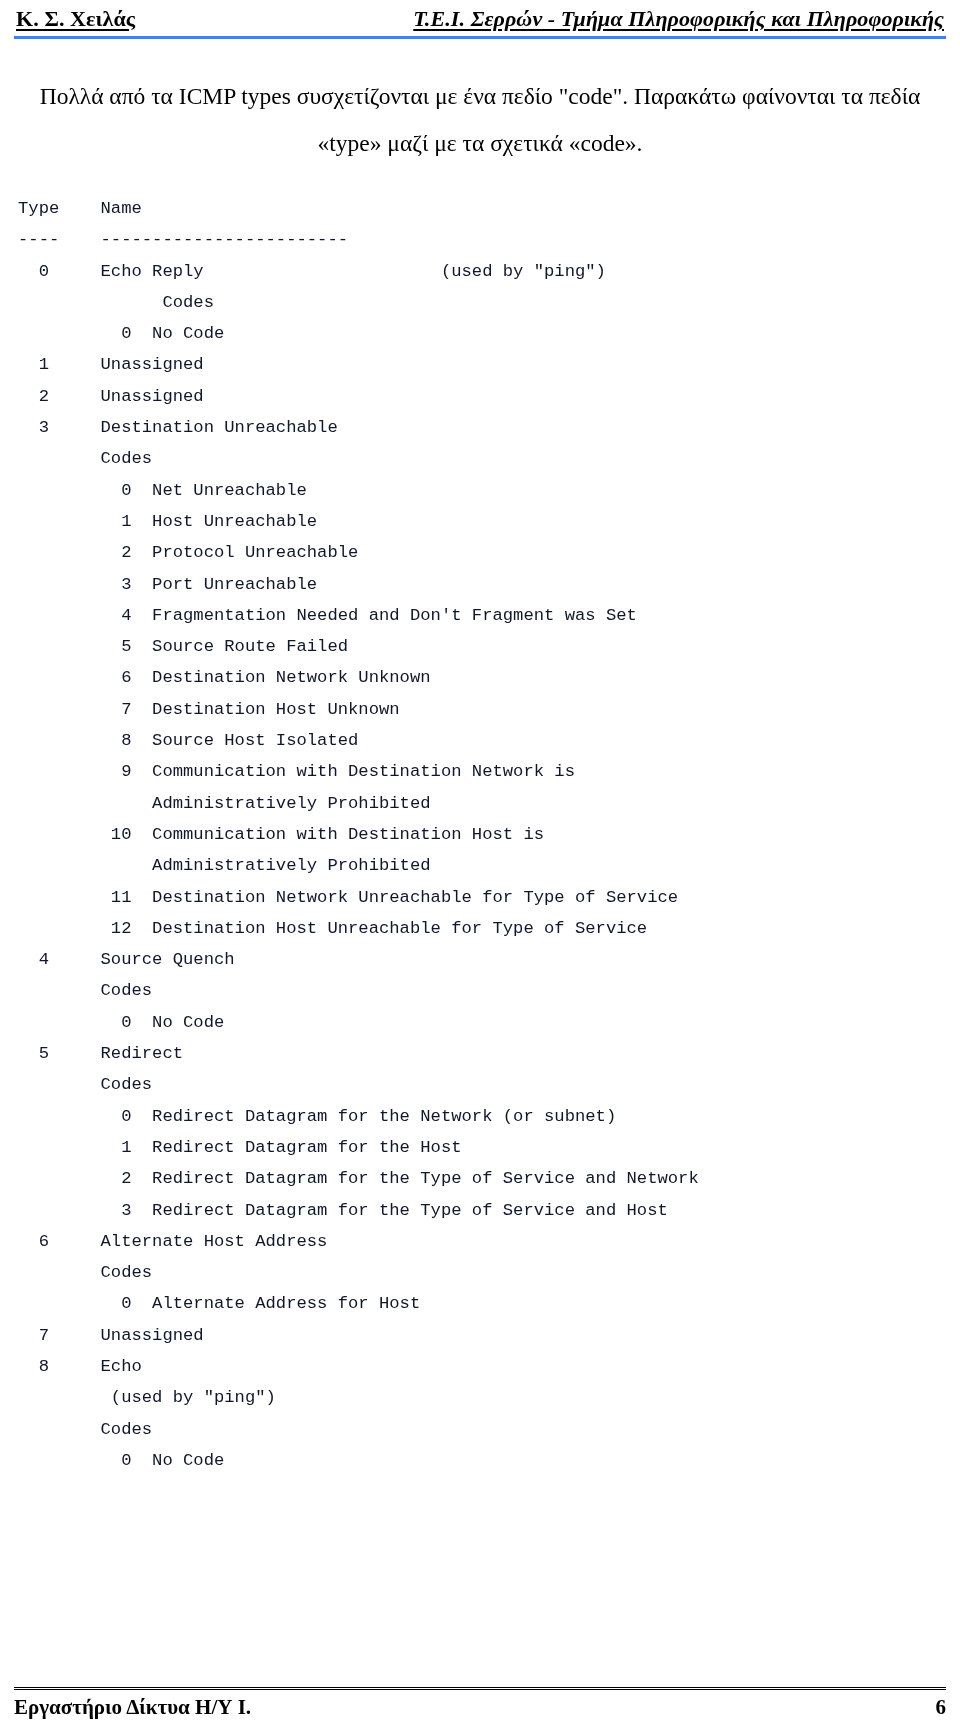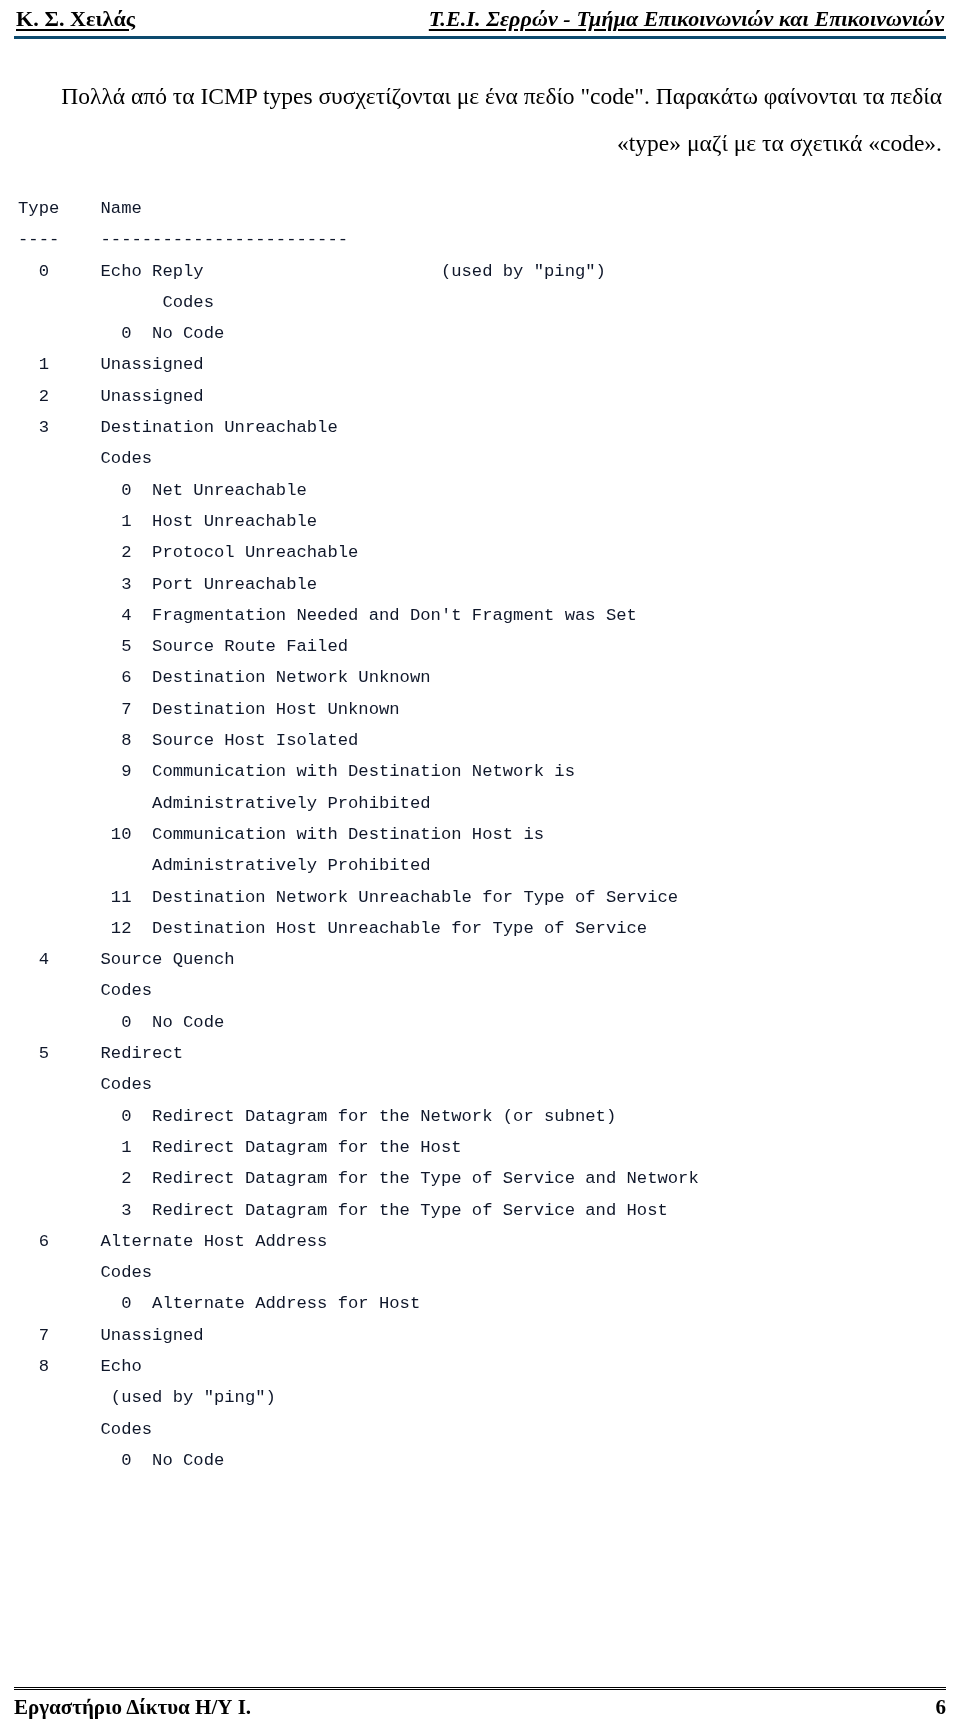--- a/index.html
+++ b/index.html
@@ -26,39 +26,39 @@
   
   .page-header {
     display: flex;
     justify-content: space-between;
     align-items: flex-end;
     font-family: "Liberation Serif", serif;
     font-size: 22px;
     font-weight: 700;
     letter-spacing: .1px;
     padding: 6px 2px 4px 2px;
-    border-bottom: 3px solid #0c4a6e;
+    border-bottom: 3px solid #3b82f6;
     white-space: nowrap;
   }
   .page-header .hdr-left {
     text-decoration: underline;
     text-underline-offset: 3px;
   }
   .page-header .hdr-right {
     text-decoration: underline;
     text-underline-offset: 3px;
     font-style: italic;
   }
 
   
   .intro {
     margin: 34px 4px 0 4px;
     font-size: 23.5px;
     line-height: 47px;
-    text-align: right;
+    text-align: center;
   }
 
   
   .listing {
     margin: 26px 0 0 0;
     padding: 0 0 0 4px;
     font-family: "Liberation Mono", "DejaVu Sans Mono", monospace;
     font-size: 17.2px;
     line-height: 31.3px;
     white-space: pre;
@@ -90,21 +90,21 @@
     font-weight: 700;
   }
 </style>
 </head>
 <body>
 
 <div class="page">
 
   <div class="page-header">
     <span class="hdr-left">Κ. Σ. Χειλάς</span>
-    <span class="hdr-right">Τ.Ε.Ι. Σερρών - Τμήμα Επικοινωνιών και Επικοινωνιών</span>
+    <span class="hdr-right">Τ.Ε.Ι. Σερρών - Τμήμα Πληροφορικής και Πληροφορικής</span>
   </div>
 
   <p class="intro">Πολλά από τα ICMP types συσχετίζονται με ένα πεδίο "code". Παρακάτω φαίνονται τα πεδία «type» μαζί με τα σχετικά «code».</p>
 
   <div class="listing"><span class="ln">Type    Name</span><span class="ln">----    ------------------------</span><span class="ln">  0     Echo Reply                       (used by "ping")</span><span class="ln">              Codes</span><span class="ln">          0  No Code</span><span class="ln">  1     Unassigned</span><span class="ln">  2     Unassigned</span><span class="ln">  3     Destination Unreachable</span><span class="ln">        Codes</span><span class="ln">          0  Net Unreachable</span><span class="ln">          1  Host Unreachable</span><span class="ln">          2  Protocol Unreachable</span><span class="ln">          3  Port Unreachable</span><span class="ln">          4  Fragmentation Needed and Don't Fragment was Set</span><span class="ln">          5  Source Route Failed</span><span class="ln">          6  Destination Network Unknown</span><span class="ln">          7  Destination Host Unknown</span><span class="ln">          8  Source Host Isolated</span><span class="ln">          9  Communication with Destination Network is</span><span class="ln">             Administratively Prohibited</span><span class="ln">         10  Communication with Destination Host is</span><span class="ln">             Administratively Prohibited</span><span class="ln">         11  Destination Network Unreachable for Type of Service</span><span class="ln">         12  Destination Host Unreachable for Type of Service</span><span class="ln">  4     Source Quench</span><span class="ln">        Codes</span><span class="ln">          0  No Code</span><span class="ln">  5     Redirect</span><span class="ln">        Codes</span><span class="ln">          0  Redirect Datagram for the Network (or subnet)</span><span class="ln">          1  Redirect Datagram for the Host</span><span class="ln">          2  Redirect Datagram for the Type of Service and Network</span><span class="ln">          3  Redirect Datagram for the Type of Service and Host</span><span class="ln">  6     Alternate Host Address</span><span class="ln">        Codes</span><span class="ln">          0  Alternate Address for Host</span><span class="ln">  7     Unassigned</span><span class="ln">  8     Echo</span><span class="ln">         (used by "ping")</span><span class="ln">        Codes</span><span class="ln">          0  No Code</span></div>
 
   <div class="page-footer">
     <span class="ftr-left">Εργαστήριο Δίκτυα Η/Υ Ι.</span>
     <span class="ftr-page">6</span>
   </div>

